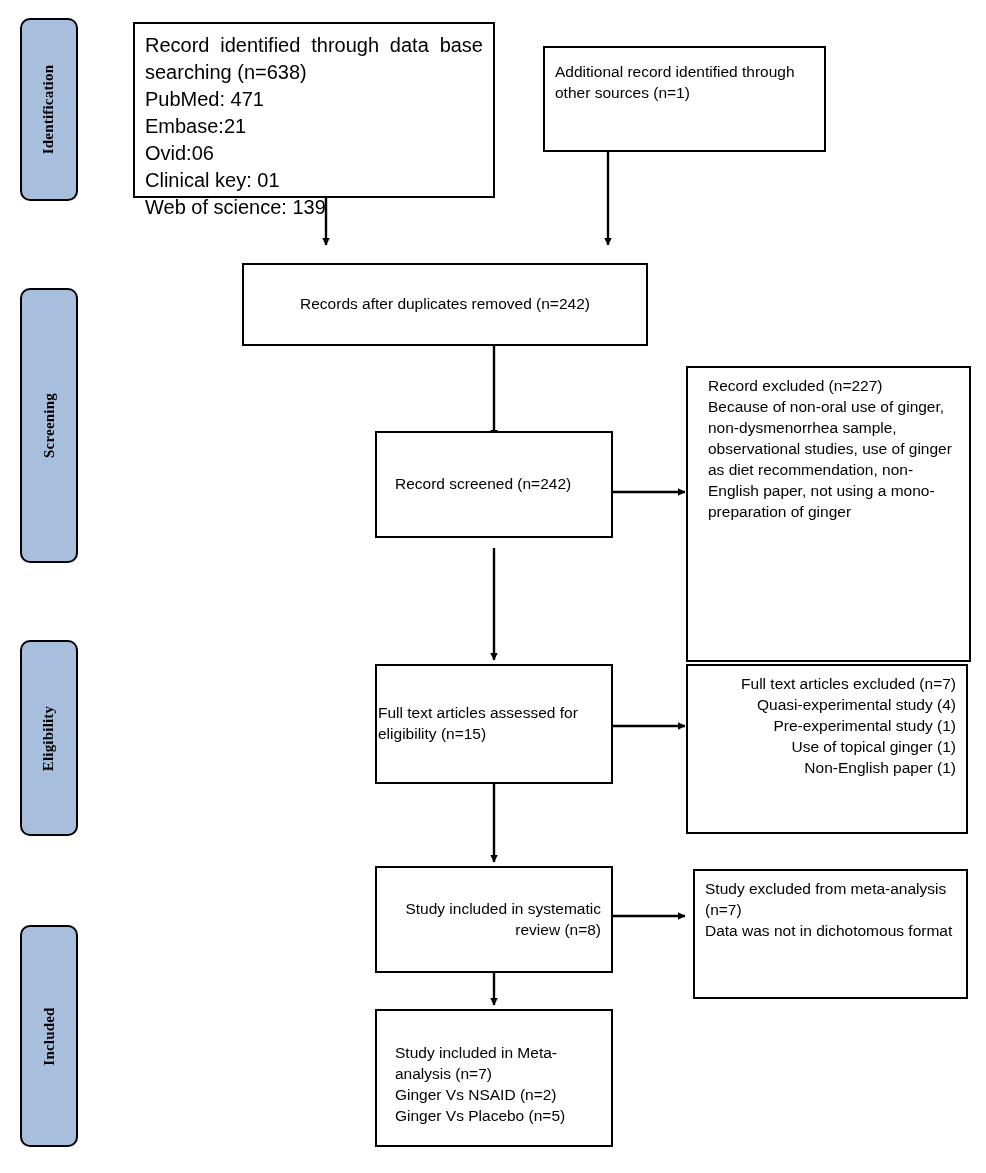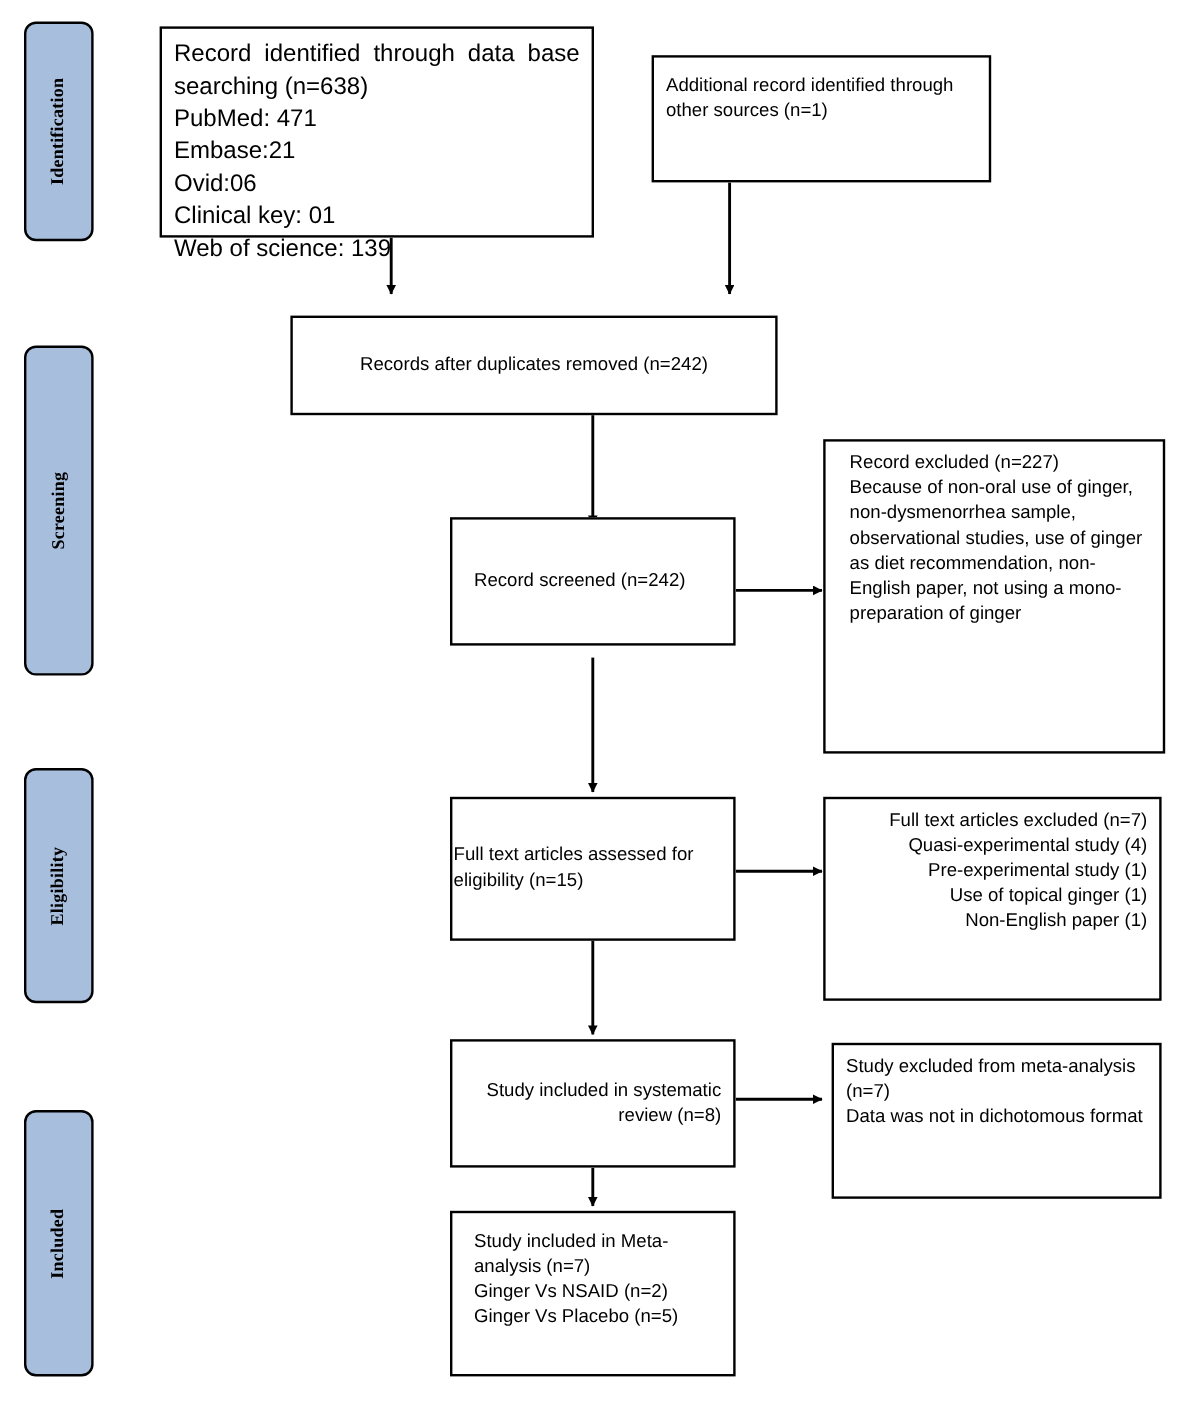--- a/index.html
+++ b/index.html
@@ -119,33 +119,33 @@
 Ovid:06
 Clinical key: 01
 Web of science: 139</div>
 
   <div class="box" style="left:543px; top:46px; width:283px; height:106px; padding-top:14px;">Additional record identified through other sources (n=1)</div>
 
   <div class="box center-all" style="left:242px; top:250px; width:406px; height:83px;margin-top:13px;">Records after duplicates removed (n=242)</div>
 
   <div class="box center-v" style="left:375px; top:431px; width:238px; height:107px; padding-left:18px;">Record screened (n=242)</div>
 
-  <div class="box" style="left:686px; top:366px; width:285px; height:262px;padding-left:20px;">Record excluded (n=227)
+  <div class="box" style="left:686px; top:366px; width:285px; height:296px;padding-left:20px;">Record excluded (n=227)
 Because of non-oral use of ginger, non-dysmenorrhea sample, observational studies, use of ginger as diet recommendation, non-English paper, not using a mono-preparation of ginger</div>
 
   <div class="box center-v" style="left:375px; top:664px; width:238px; height:120px; padding-left:1px;">Full text articles assessed for eligibility (n=15)</div>
 
   <div class="box" style="left:686px; top:664px; width:282px; height:170px;text-align:right;">Full text articles excluded (n=7)
 Quasi-experimental study (4)
 Pre-experimental study (1)
 Use of topical ginger (1)
 Non-English paper (1)</div>
 
   <div class="box center-v" style="left:375px; top:866px; width:238px; height:107px; padding-left:18px;text-align:right;">Study included in systematic review (n=8)</div>
 
   <div class="box" style="left:693px; top:869px; width:275px; height:130px;">Study excluded from meta-analysis (n=7)
 Data was not in dichotomous format</div>
 
-  <div class="box" style="left:375px; top:1009px; width:238px; height:138px; padding-left:18px; padding-top:14px;">Study included in Meta-analysis (n=7)
+  <div class="box" style="left:375px; top:1009px; width:238px; height:138px; padding-left:18px; padding-top:32px;">Study included in Meta-analysis (n=7)
 Ginger Vs NSAID (n=2)
 Ginger Vs Placebo (n=5)</div>
 
 </div>
 
 </body></html>

